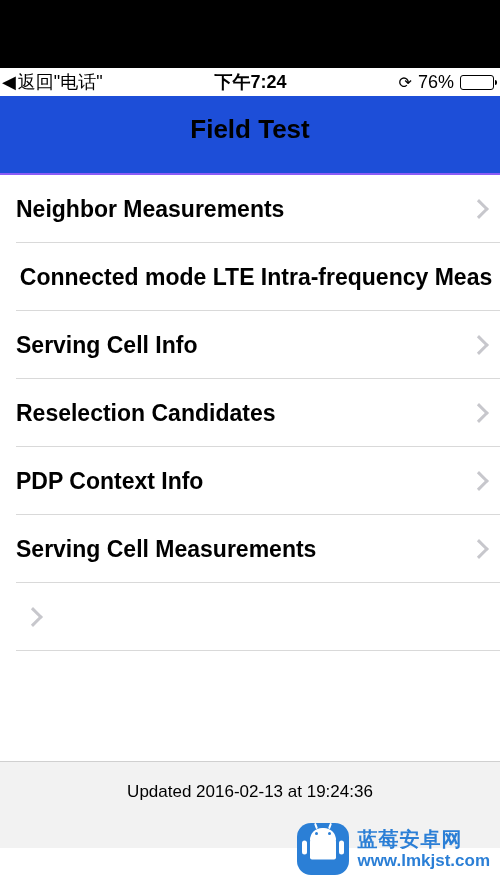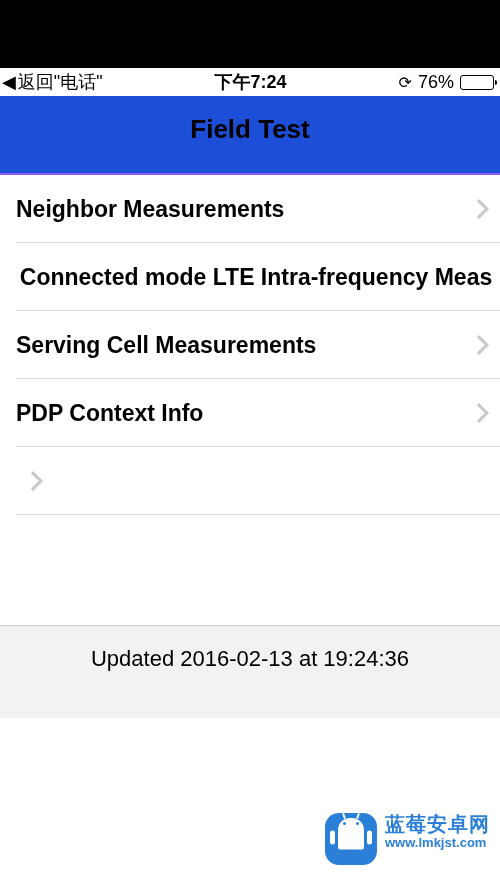--- a/index.html
+++ b/index.html
@@ -50,28 +50,28 @@
     transform: rotate(45deg);
     margin-left: 10px;
   }
 
   .spacer { height: 110px; background: #fff; }
 
   .footer {
     border-top: 1px solid #d0d0d0;
     background: #f2f2f2;
     text-align: center;
-    font-size: 22px;
+    font-size: 17px;
     padding: 20px 0 46px 0;
     color: #000;
   }
 
   .watermark {
-    position: absolute; right: 10px; bottom: 24px;
-    display: flex; gap: 8px;
+    position: absolute; right: 10px; bottom: 14px;
+    display: flex; align-items: center; gap: 8px;
     color: #2b7fd6; font-weight: 600;
   }
   .wm-icon {
     width: 52px; height: 52px; background: #2b7fd6; border-radius: 14px;
     position: relative;
   }
   .wm-icon .droid {
     position: absolute; left: 50%; top: 50%; transform: translate(-50%,-52%);
     width: 26px; height: 22px; background: #fff; border-radius: 4px 4px 2px 2px;
   }
@@ -93,21 +93,21 @@
   .wm-icon .head::before { left: 5px; transform: rotate(-20deg); }
   .wm-icon .head::after  { right: 5px; transform: rotate(20deg); }
   .wm-icon .eye1, .wm-icon .eye2 {
     position: absolute; width: 3px; height: 3px; background: #2b7fd6;
     border-radius: 50%; top: 9px;
   }
   .wm-icon .eye1 { left: 18px; }
   .wm-icon .eye2 { right: 18px; }
   .wm-text { display: flex; flex-direction: column; line-height: 1.15; }
   .wm-text .t1 { font-size: 20px; letter-spacing: 1px; }
-  .wm-text .t2 { font-size: 13px; color: #2b7fd6; }
+  .wm-text .t2 { font-size: 17px; color: #2b7fd6; }
 </style>
 </head>
 <body>
 
 <div class="black-top"></div>
 
 <div class="status-bar">
   <div class="status-left">
     <span class="back-arrow">◀</span>
     <span>返回"电话"</span>
@@ -124,25 +124,33 @@
 
 <div class="list">
   <div class="row">
     <span class="label">Neighbor Measurements</span>
     <span class="chevron"></span>
   </div>
   <div class="row" style="padding-right:4px;justify-content:center;">
     <span class="label">Connected mode LTE Intra-frequency Meas</span>
   </div>
   <div class="row">
-    <span class="label">Serving Cell Measurements</span>
+    <span class="label">Serving Cell Info</span>
+    <span class="chevron"></span>
+  </div>
+  <div class="row">
+    <span class="label">Reselection Candidates</span>
     <span class="chevron"></span>
   </div>
   <div class="row">
     <span class="label">PDP Context Info</span>
+    <span class="chevron"></span>
+  </div>
+  <div class="row">
+    <span class="label">Serving Cell Measurements</span>
     <span class="chevron"></span>
   </div>
   <div class="row">
     <span class="chevron"></span>
   </div>
 </div>
 
 <div class="spacer"></div>
 
 <div class="footer">Updated 2016-02-13 at 19:24:36</div>

